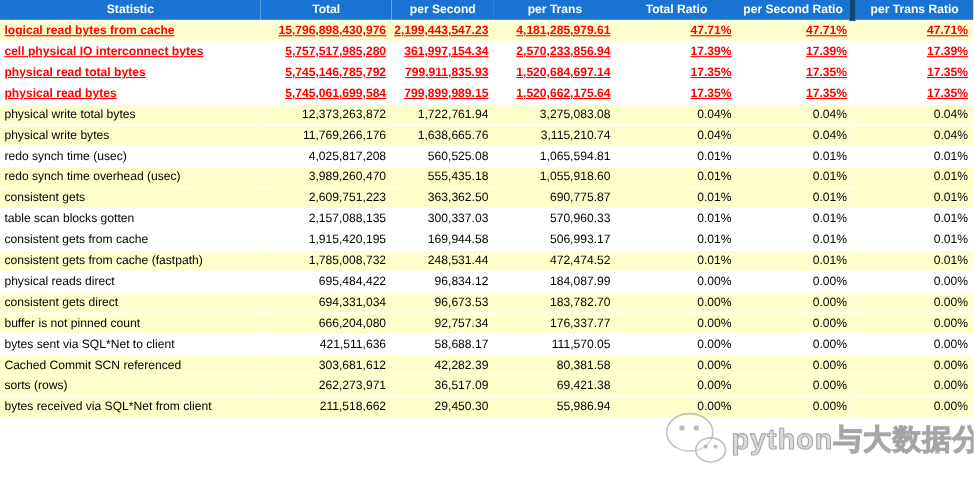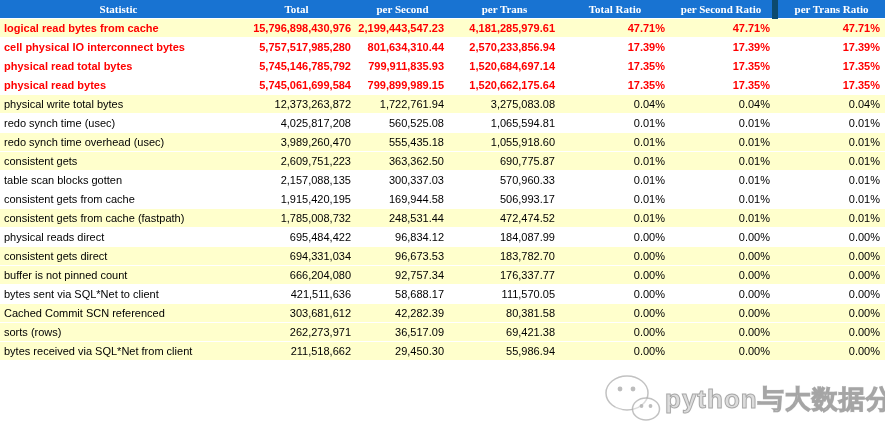--- a/index.html
+++ b/index.html
@@ -20,28 +20,28 @@
   table.stats{
     border-collapse:collapse;table-layout:fixed;width:885px;
   }
   th,td{
     height:18px;line-height:18px;padding:0;
     font-size:11px;white-space:nowrap;overflow:hidden;
     border-bottom:1px solid #FFFFFF;
   }
   thead th{
     background:var(--header-bg);color:var(--header-txt);
-    font-weight:bold;font-family:Liberation Serif, serif;
+    font-weight:bold;
   }
   thead th.sep{border-left:6px solid #0c4a6e;}
   td.col-stat{text-align:left;padding-left:4px;}
   td.col-num{text-align:right;padding-right:5px;}
   tr.cream td{background:var(--row-cream);}
   tr.white td{background:var(--row-white);}
-  tr.emph td{color:var(--emph);font-weight:bold;}
+  tr.emph td{color:var(--emph);font-weight:bold;text-decoration:underline;}
   tr.norm td{color:var(--txt);font-weight:normal;}
   .watermark{
     position:absolute;left:603px;top:366px;width:282px;height:66px;
     display:flex;align-items:center;pointer-events:none;
     z-index:5;
   }
   .watermark .wm-text{
     font-size:26px;font-weight:bold;letter-spacing:1px;
     color:rgba(255,255,255,0.45);
     -webkit-text-stroke:1px rgba(145,145,145,0.75);
@@ -80,21 +80,21 @@
         <td class="col-num">15,796,898,430,976</td>
         <td class="col-num">2,199,443,547.23</td>
         <td class="col-num">4,181,285,979.61</td>
         <td class="col-num">47.71%</td>
         <td class="col-num">47.71%</td>
         <td class="col-num">47.71%</td>
       </tr>
       <tr class="white emph">
         <td class="col-stat">cell physical IO interconnect bytes</td>
         <td class="col-num">5,757,517,985,280</td>
-        <td class="col-num">801,634,310.44</td>
+        <td class="col-num">361,997,154.34</td>
         <td class="col-num">2,570,233,856.94</td>
         <td class="col-num">17.39%</td>
         <td class="col-num">17.39%</td>
         <td class="col-num">17.39%</td>
       </tr>
       <tr class="white emph">
         <td class="col-stat">physical read total bytes</td>
         <td class="col-num">5,745,146,785,792</td>
         <td class="col-num">799,911,835.93</td>
         <td class="col-num">1,520,684,697.14</td>
@@ -109,20 +109,29 @@
         <td class="col-num">1,520,662,175.64</td>
         <td class="col-num">17.35%</td>
         <td class="col-num">17.35%</td>
         <td class="col-num">17.35%</td>
       </tr>
       <tr class="cream norm">
         <td class="col-stat">physical write total bytes</td>
         <td class="col-num">12,373,263,872</td>
         <td class="col-num">1,722,761.94</td>
         <td class="col-num">3,275,083.08</td>
+        <td class="col-num">0.04%</td>
+        <td class="col-num">0.04%</td>
+        <td class="col-num">0.04%</td>
+      </tr>
+      <tr class="cream norm">
+        <td class="col-stat">physical write bytes</td>
+        <td class="col-num">11,769,266,176</td>
+        <td class="col-num">1,638,665.76</td>
+        <td class="col-num">3,115,210.74</td>
         <td class="col-num">0.04%</td>
         <td class="col-num">0.04%</td>
         <td class="col-num">0.04%</td>
       </tr>
       <tr class="white norm">
         <td class="col-stat">redo synch time (usec)</td>
         <td class="col-num">4,025,817,208</td>
         <td class="col-num">560,525.08</td>
         <td class="col-num">1,065,594.81</td>
         <td class="col-num">0.01%</td>

